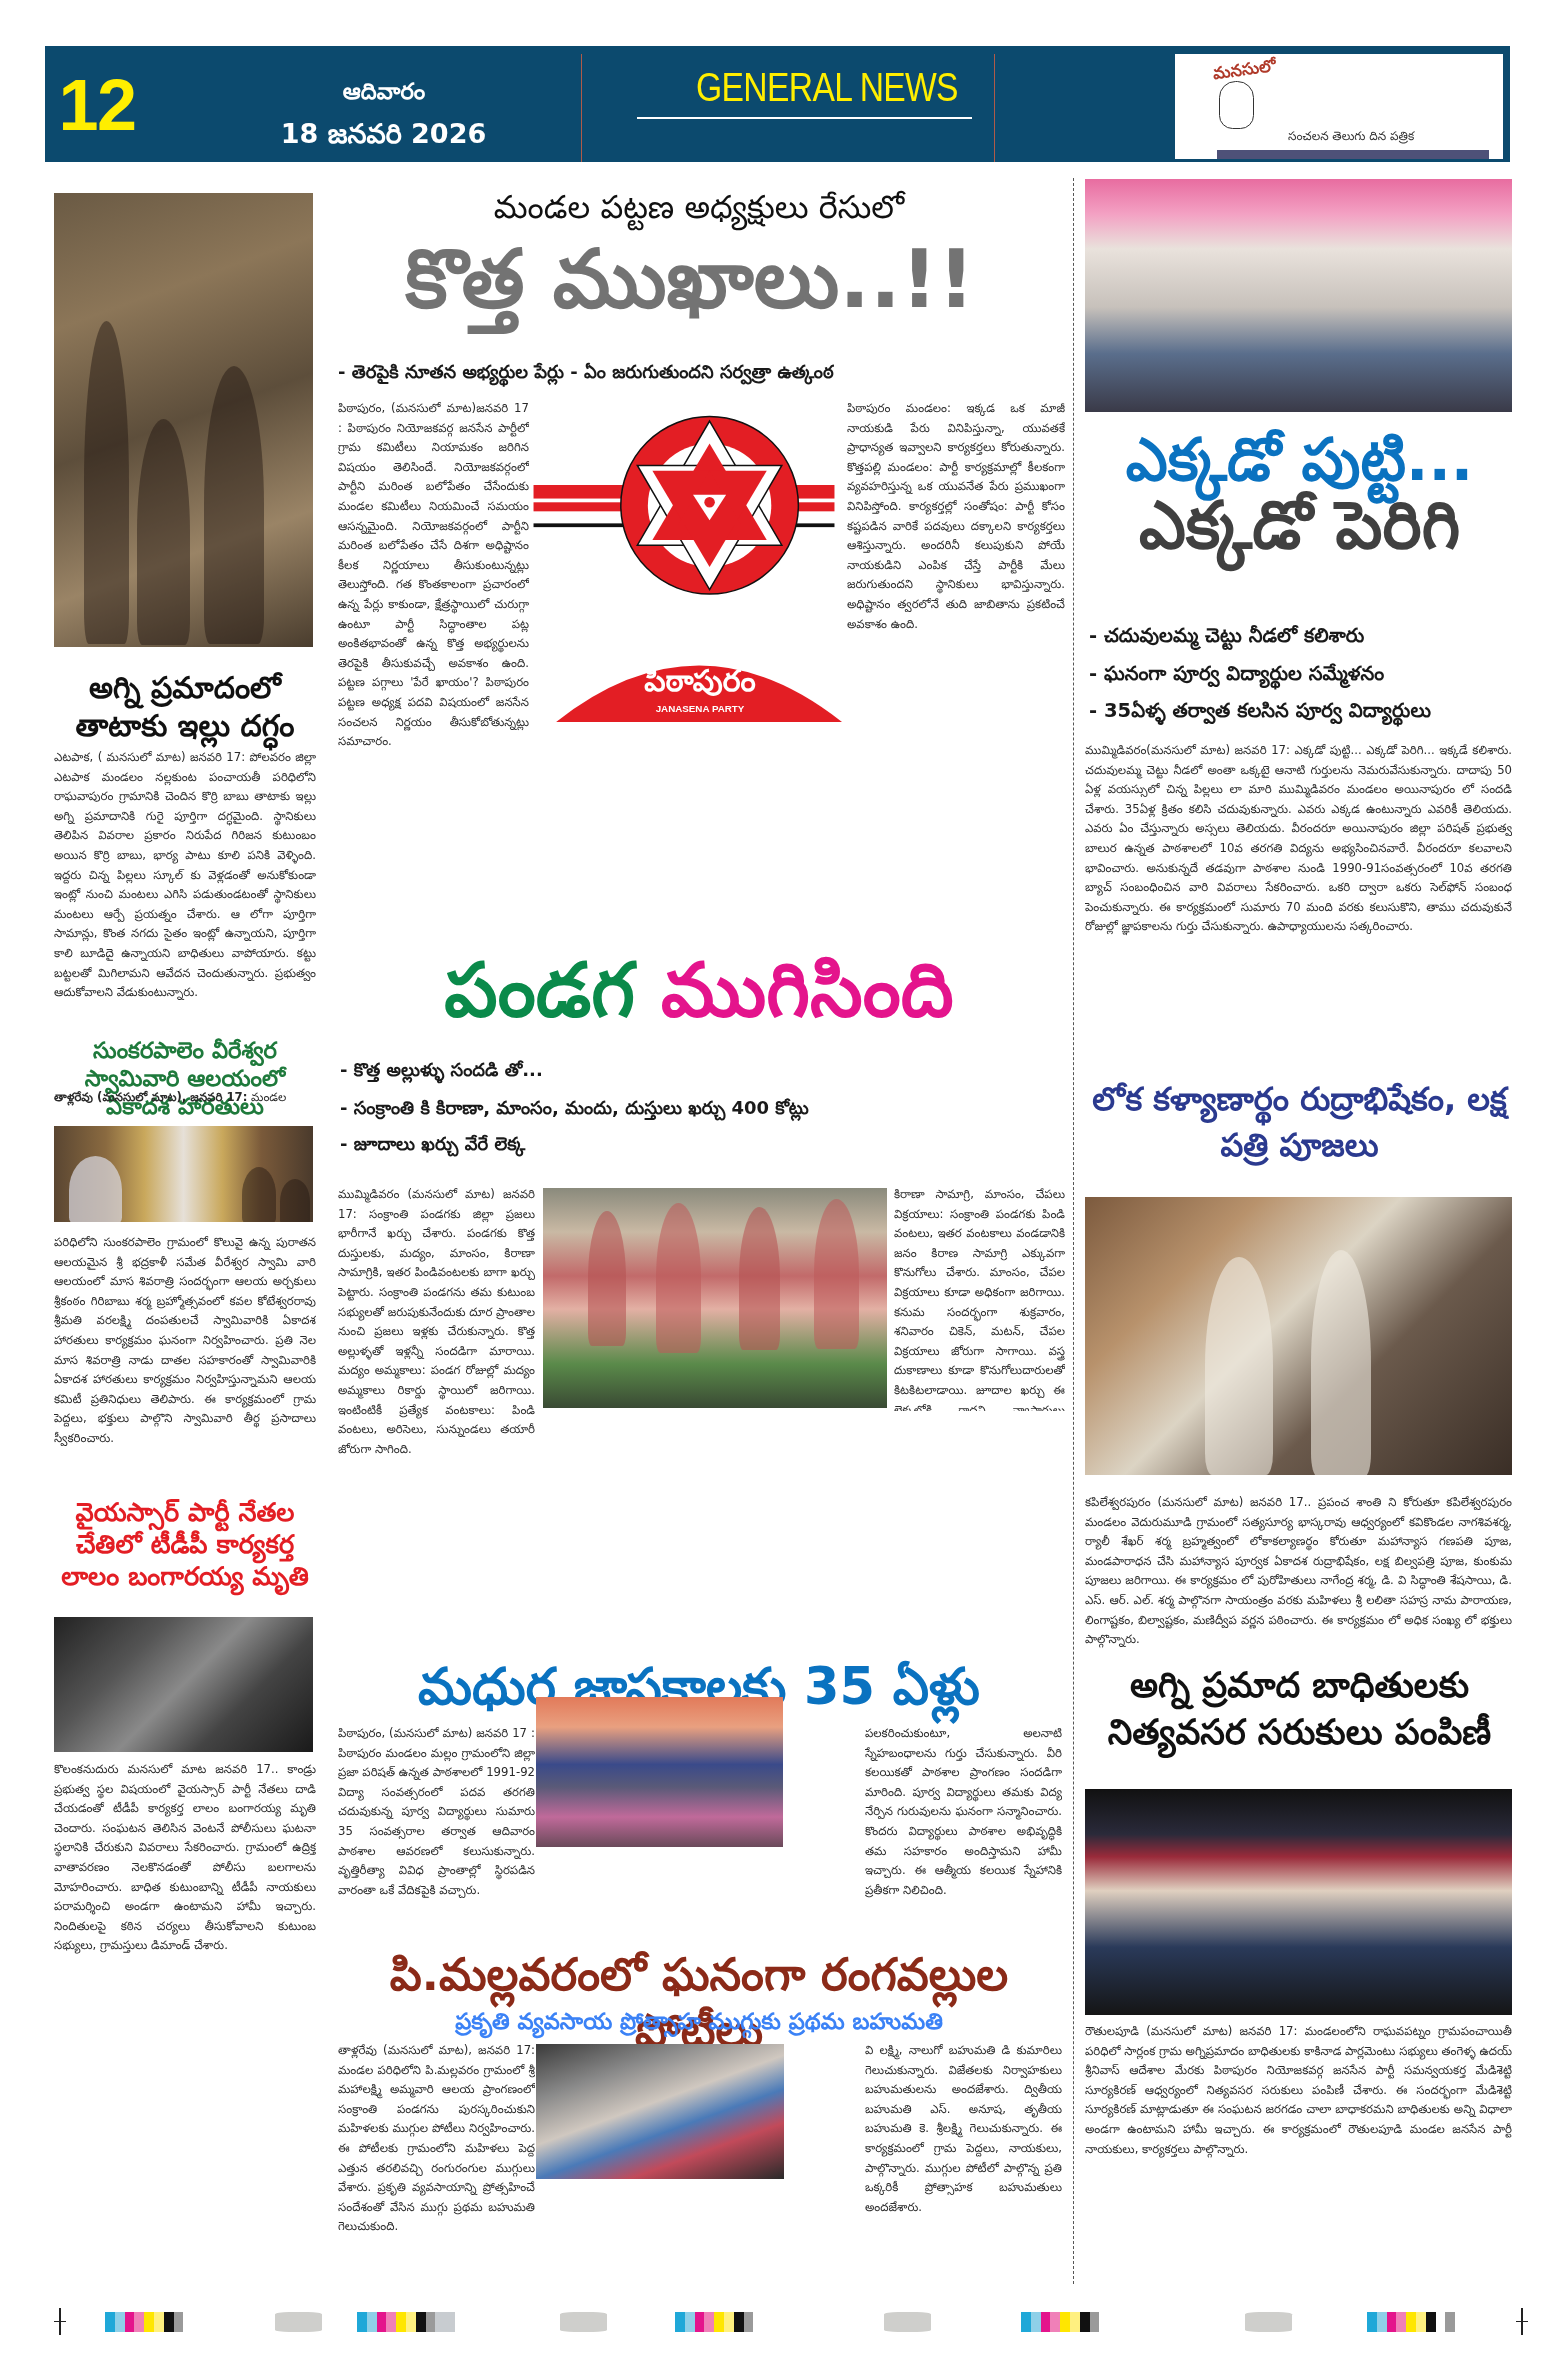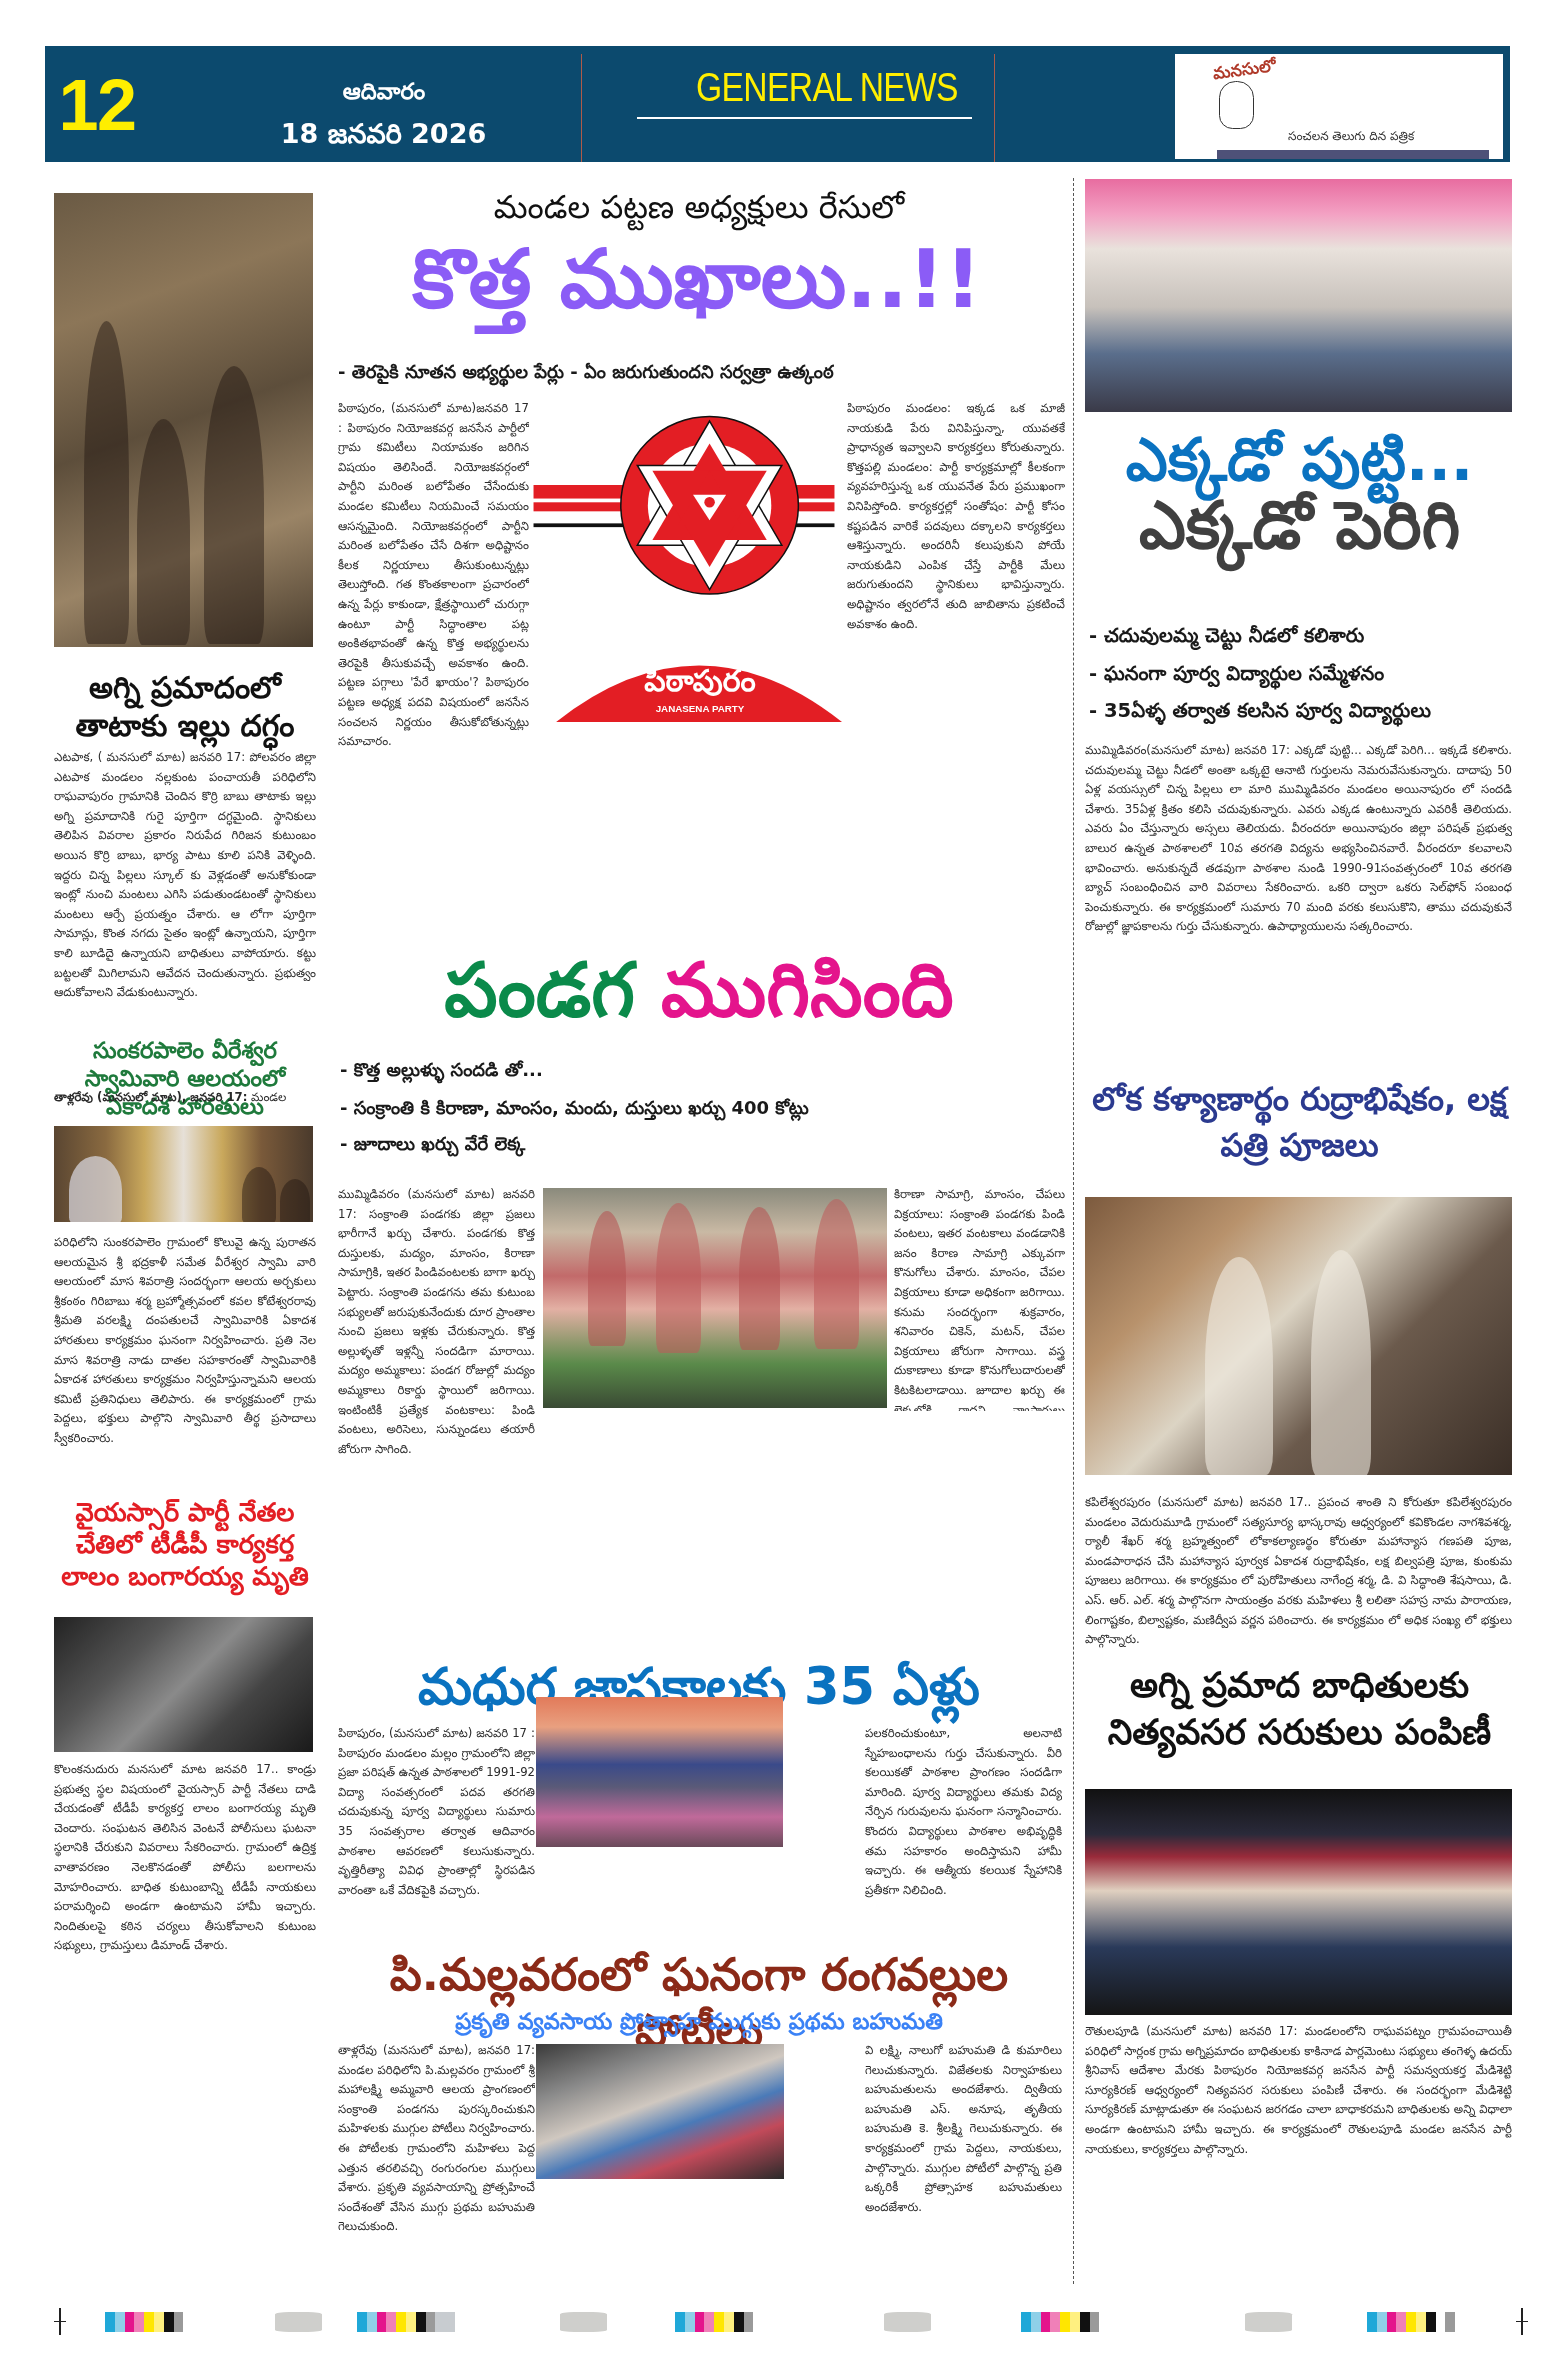--- a/index.html
+++ b/index.html
@@ -93,21 +93,21 @@
   <div class="ph-figure" style="left:188px; top:41px; width:34px; height:56px;"></div>
   <div class="ph-figure" style="left:226px; top:53px; width:30px; height:45px;"></div>
 </div>
 <div class="body-text" style="left:54px; top:1233px; width:262px; height:259px;">పరిధిలోని సుంకరపాలెం గ్రామంలో కొలువై ఉన్న పురాతన ఆలయమైన శ్రీ భద్రకాళీ సమేత వీరేశ్వర స్వామి వారి ఆలయంలో మాస శివరాత్రి సందర్భంగా ఆలయ అర్చకులు శ్రీకంఠం గిరిబాబు శర్మ బ్రహ్మోత్సవంలో కవల కోటేశ్వరరావు శ్రీమతి వరలక్ష్మి దంపతులచే స్వామివారికి ఏకాదశ హారతులు కార్యక్రమం ఘనంగా నిర్వహించారు. ప్రతి నెల మాస శివరాత్రి నాడు దాతల సహకారంతో స్వామివారికి ఏకాదశ హారతులు కార్యక్రమం నిర్వహిస్తున్నామని ఆలయ కమిటీ ప్రతినిధులు తెలిపారు. ఈ కార్యక్రమంలో గ్రామ పెద్దలు, భక్తులు పాల్గొని స్వామివారి తీర్థ ప్రసాదాలు స్వీకరించారు.</div>
 
 <div class="hl" style="left:51px; top:1497px; width:268px; font-size:25.6px; color:#e31e24;text-align:center;">వైయస్సార్ పార్టీ నేతల చేతిలో టీడీపీ కార్యకర్త లాలం బంగారయ్య మృతి</div>
 <div class="photo ph-accident" style="left:54px; top:1617px; width:259px; height:135px;"></div>
 <div class="body-text" style="left:54px; top:1760px; width:262px; height:519px;">కొలంకనుదురు మనసులో మాట జనవరి 17.. కాండ్రు ప్రభుత్వ స్థల విషయంలో వైయస్సార్ పార్టీ నేతలు దాడి చేయడంతో టీడీపీ కార్యకర్త లాలం బంగారయ్య మృతి చెందారు. సంఘటన తెలిసిన వెంటనే పోలీసులు ఘటనా స్థలానికి చేరుకుని వివరాలు సేకరించారు. గ్రామంలో ఉద్రిక్త వాతావరణం నెలకొనడంతో పోలీసు బలగాలను మోహరించారు. బాధిత కుటుంబాన్ని టీడీపీ నాయకులు పరామర్శించి అండగా ఉంటామని హామీ ఇచ్చారు. నిందితులపై కఠిన చర్యలు తీసుకోవాలని కుటుంబ సభ్యులు, గ్రామస్తులు డిమాండ్ చేశారు.</div>
 
 <div class="hl" style="left:338px; top:187px; width:722px; font-size:32px; color:#111; font-weight:400;">మండల పట్టణ అధ్యక్షులు రేసులో</div>
-<div class="hl" style="left:336px; top:233px; width:722px; font-size:81px; color:#8b5cf6; line-height:1.15;">కొత్త ముఖాలు..!!</div>
+<div class="hl" style="left:329px; top:233px; width:722px; font-size:81px; color:#737373; line-height:1.15;">కొత్త ముఖాలు..!!</div>
 <div class="deck" style="left:338px; top:361px; width:722px; font-size:18px;">- తెరపైకి నూతన అభ్యర్థుల పేర్లు - ఏం జరుగుతుందని సర్వత్రా ఉత్కంఠ</div>
 
 <div class="body-text" style="left:338px; top:399px; width:191px; height:526px;">పిఠాపురం, (మనసులో మాట)జనవరి 17 : పిఠాపురం నియోజకవర్గ జనసేన పార్టీలో గ్రామ కమిటీలు నియామకం జరిగిన విషయం తెలిసిందే. నియోజకవర్గంలో పార్టీని మరింత బలోపేతం చేసేందుకు మండల కమిటీలు నియమించే సమయం ఆసన్నమైంది. నియోజకవర్గంలో పార్టీని మరింత బలోపేతం చేసే దిశగా అధిష్టానం కీలక నిర్ణయాలు తీసుకుంటున్నట్లు తెలుస్తోంది. గత కొంతకాలంగా ప్రచారంలో ఉన్న పేర్లు కాకుండా, క్షేత్రస్థాయిలో చురుగ్గా ఉంటూ పార్టీ సిద్ధాంతాల పట్ల అంకితభావంతో ఉన్న కొత్త అభ్యర్థులను తెరపైకి తీసుకువచ్చే అవకాశం ఉంది. పట్టణ పగ్గాలు 'పేరే ఖాయం'? పిఠాపురం పట్టణ అధ్యక్ష పదవి విషయంలో జనసేన సంచలన నిర్ణయం తీసుకోబోతున్నట్లు సమాచారం.</div>
 
 <svg style="position:absolute; left:526px; top:406px;" width="316" height="316" viewBox="0 0 420 420">
   <rect x="10" y="105" width="400" height="18" fill="#e31e24"></rect>
   <rect x="10" y="128" width="400" height="12" fill="#e31e24"></rect>
   <rect x="10" y="156" width="400" height="5" fill="#111"></rect>
   <circle cx="244" cy="132" r="118" fill="#e31e24" stroke="#111" stroke-width="2"></circle>
   <circle cx="244" cy="132" r="82" fill="#fff"></circle>

